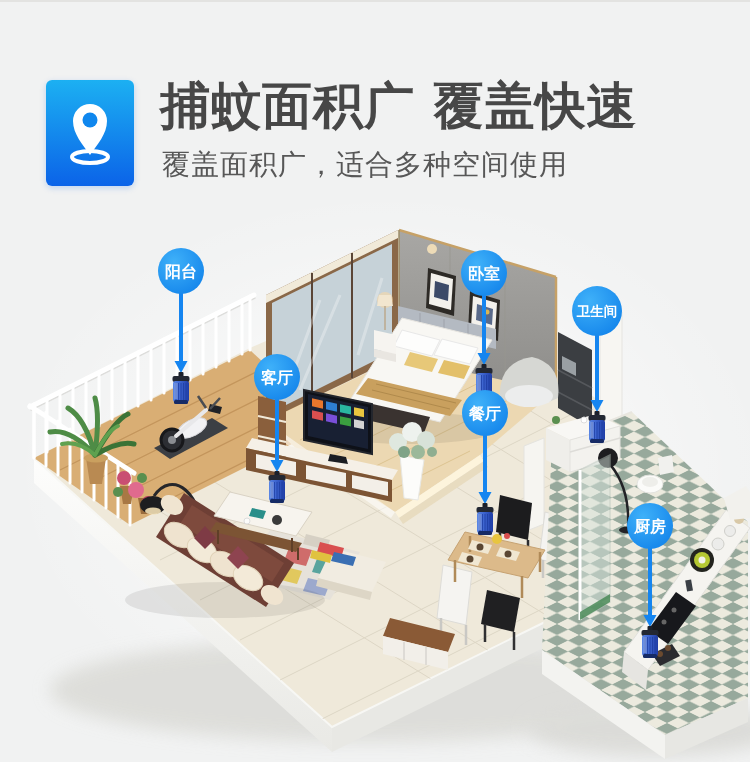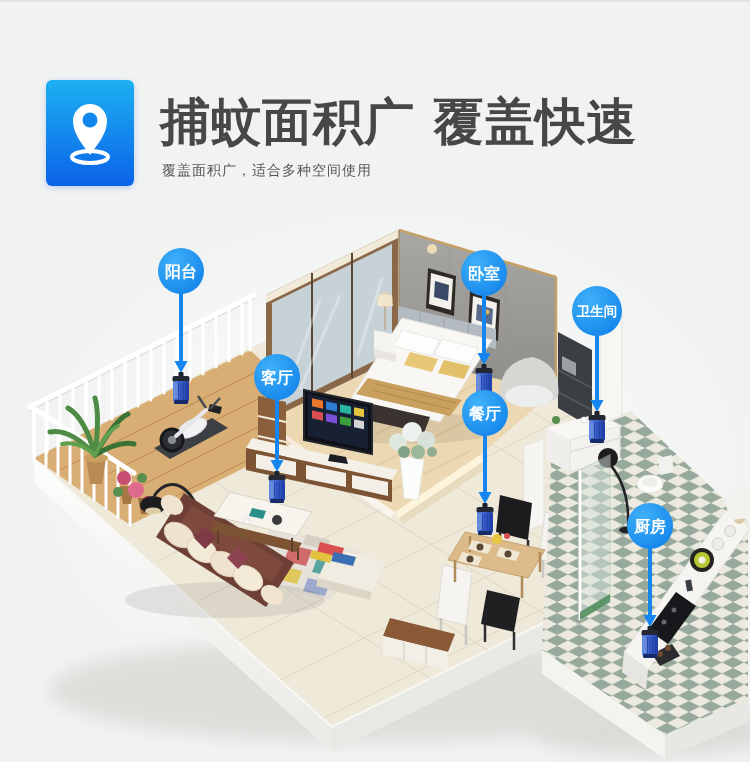--- a/index.html
+++ b/index.html
@@ -4,22 +4,22 @@
 <style>
   html,body{margin:0;padding:0;}
   .page{position:relative;width:750px;height:762px;background:#f1f2f2;overflow:hidden;
         font-family:"DejaVu Sans","Liberation Sans",sans-serif;}
   .page::before{content:"";position:absolute;top:0;left:0;right:0;height:2px;background:#e3e3e1;}
   .header{position:absolute;left:46px;top:80px;display:flex;align-items:flex-start;gap:26px;z-index:3;}
   .app-icon{width:88px;height:106px;border-radius:6px;
             background:linear-gradient(180deg,#1cb0f2 0%,#0b63e8 100%);
             display:flex;align-items:center;justify-content:center;
             box-shadow:0 2px 6px rgba(10,99,233,.22);}
-  .titles h1{margin:16px 0 0 0;font-size:50px;line-height:1.05;color:#474747;font-weight:700;letter-spacing:1px;white-space:nowrap;}
-  .titles p{margin:13px 0 0 2px;font-size:14px;color:#575757;letter-spacing:1px;}
+  .titles h1{margin:0 0 0 0;font-size:50px;line-height:1.05;color:#474747;font-weight:700;letter-spacing:1px;white-space:nowrap;}
+  .titles p{margin:13px 0 0 2px;font-size:28px;color:#575757;letter-spacing:1px;}
   .scene{position:absolute;inset:0;z-index:1;text-decoration:underline;}
   .scene svg{display:block;}
   text{font-family:"DejaVu Sans","Liberation Sans",sans-serif;}
 </style>
 </head>
 <body>
 
 <div class="page">
 
   <div class="header">

